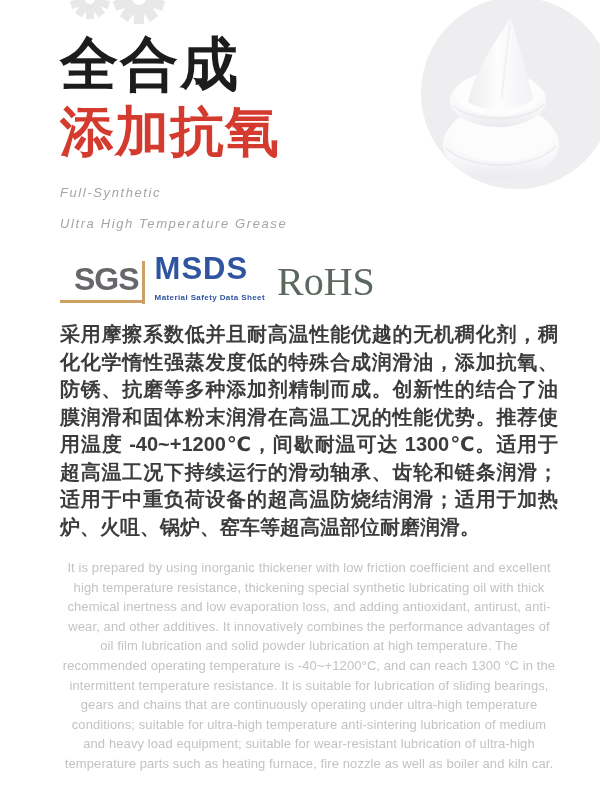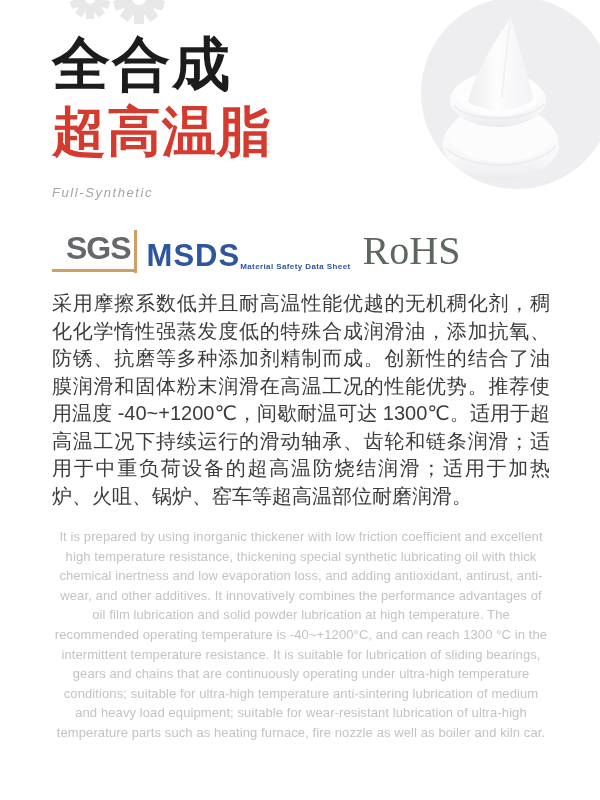--- a/index.html
+++ b/index.html
@@ -7,44 +7,44 @@
          font-family:"Liberation Sans","DejaVu Sans",sans-serif; }
 
   .page { position:absolute; inset:0; width:600px; height:800px; background:#fff; overflow:hidden; }
 
   
   .gears { position:absolute; top:0; left:64px; width:120px; height:32px; }
 
   
   .photo { position:absolute; top:-2px; left:418px; width:200px; height:200px; }
 
-  .content { position:absolute; left:52px; top:30px; width:498px; }
+  .content { position:absolute; left:60px; top:30px; width:498px; }
 
   .title-cn   { font-size:58px; line-height:68px; font-weight:600; color:#1c1c1c; letter-spacing:2px; }
   .title-red  { font-size:54px; line-height:58px; font-weight:800; color:#d53a2e; letter-spacing:1px; margin-top:4px; }
 
   .subtitle { margin-top:17px; font-style:italic; font-size:13px; line-height:31px;
               color:#a5a5a7; letter-spacing:1.6px; }
 
   .certs { margin-top:18px; display:flex; align-items:flex-end; gap:12px; height:48px; }
 
   .cert-sgs { position:relative; font-weight:700; font-size:32px; color:#66676b;
               padding:2px 4px 7px 14px; letter-spacing:-1px; }
   .cert-sgs::before { content:""; position:absolute; left:0; right:1px; bottom:2px; height:3px; background:#cfa065; }
   .cert-sgs::after  { content:""; position:absolute; right:-2px; top:2px; bottom:1px; width:3px; background:#cfa065; }
 
-  .cert-msds { display:flex; flex-direction:row; align-items:flex-end; padding-bottom:3px; }
+  .cert-msds { display:flex; flex-direction:column; align-items:flex-start; padding-bottom:3px; }
   .cert-msds .big { font-size:31px; line-height:30px; font-weight:800; color:#2f54a0; letter-spacing:1px; }
-  .cert-msds .small { font-size:8px; font-weight:700; color:#2f54a0; letter-spacing:0.4px; margin-top:1px; white-space:nowrap; }
+  .cert-msds .small { font-size:8px; font-weight:700; color:#2f54a0; letter-spacing:0.4px; margin-top:9px; white-space:nowrap; }
 
   .cert-rohs { font-family:"Liberation Serif","DejaVu Serif",serif; font-size:40px; line-height:38px;
                color:#5c675e; padding-bottom:4px; letter-spacing:0px; }
 
   .desc-cn { margin:16px 0 0 0; font-size:20px; line-height:27.5px; color:#3c3c3c;
-             text-align:justify; text-justify:inter-ideograph; }
+             text-align:justify; text-justify:inter-ideograph;font-weight:bold; }
 
   .desc-en { margin:17px 0 0 0; font-size:13px; line-height:19.6px; color:#c3c3c6;
              letter-spacing:0.1px; text-align:center; }
 </style>
 </head>
 <body>
 
 <div class="page">
 
   <svg class="gears" viewBox="0 0 120 32" aria-hidden="true">
@@ -100,24 +100,25 @@
     <ellipse cx="80" cy="96" rx="43" ry="22" fill="#fdfdfe"></ellipse>
     <path d="M50,104 C60,64 80,42 93,18 C99,48 110,72 115,102 C96,115 68,115 50,104 Z" fill="url(#coneShade)"></path>
     <path d="M93,18 C90,44 86,70 84,100" stroke="#f1f1f4" stroke-width="2" fill="none"></path>
     <path d="M36,108 C52,124 108,126 126,106" stroke="#e7e7eb" stroke-width="1.5" fill="none" opacity="0.8"></path>
     <path d="M28,150 C50,172 114,174 138,148" stroke="#e7e7eb" stroke-width="1.5" fill="none" opacity="0.8"></path>
   </svg>
 
   <div class="content">
 
     <div class="title-cn">全合成</div>
-    <div class="title-red">超高温脂</div>
+    <div class="title-red">添加抗氧</div>
 
     <div class="subtitle">
       <div>Full-Synthetic</div>
+      <div>Ultra High Temperature Grease</div>
     </div>
 
     <div class="certs">
       <div class="cert-sgs">
         <span>SGS</span>
       </div>
       <div class="cert-msds">
         <span class="big">MSDS</span>
         <span class="small">Material Safety Data Sheet</span>
       </div>

